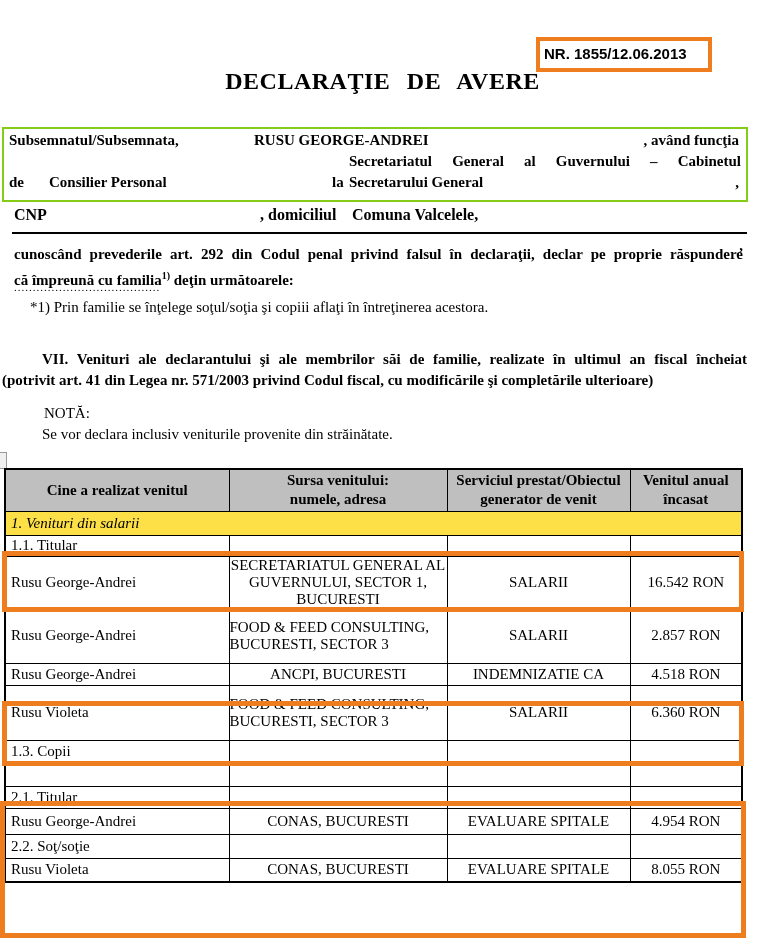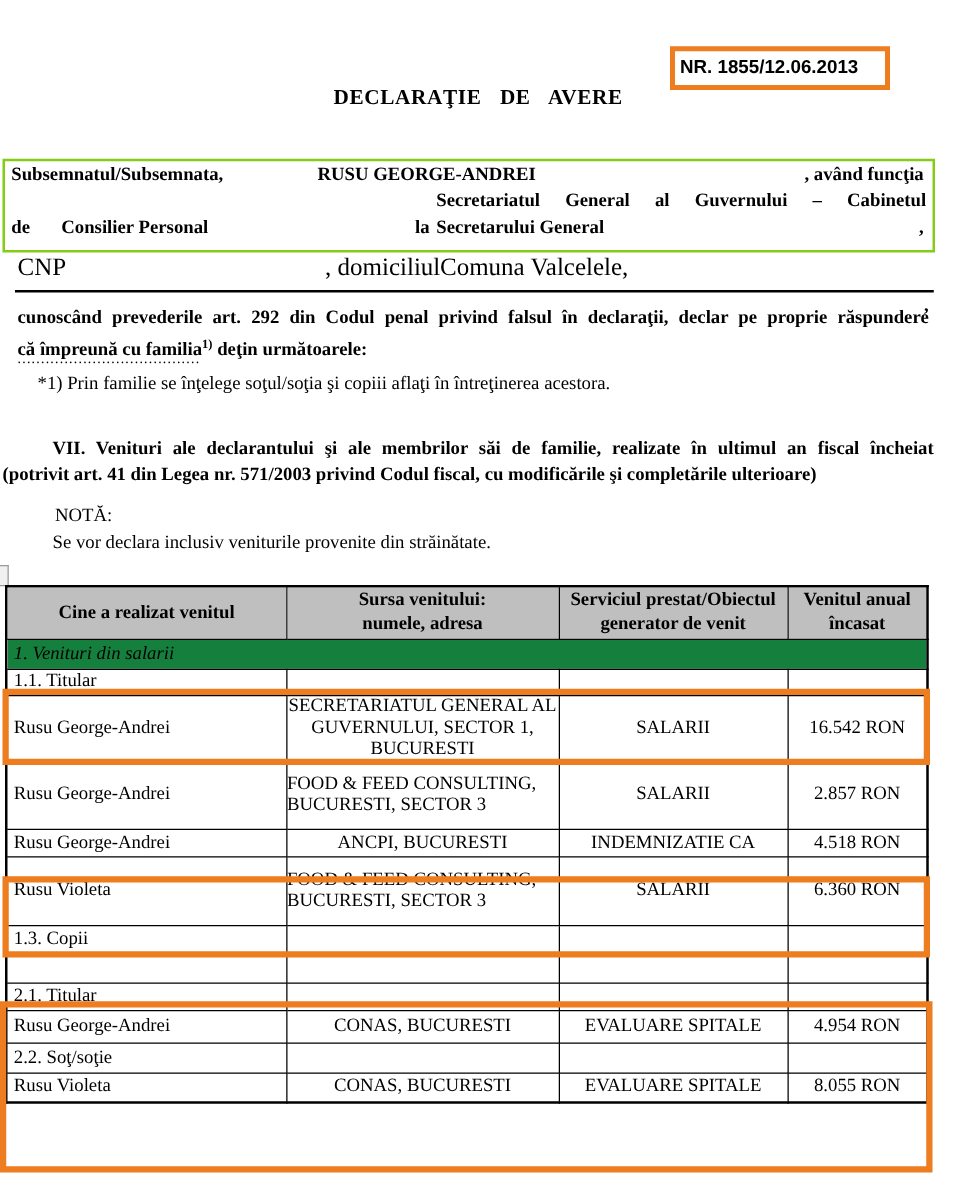--- a/index.html
+++ b/index.html
@@ -16,40 +16,40 @@
   .nr-box {
     position:absolute; top:37px; left:536px; width:176px; height:35px;
     border:4px solid #ED7D1F;
     font-family:"Liberation Sans", sans-serif;
     font-weight:bold; font-size:15px; line-height:26px;
     padding-left:4px; background:#fff; white-space:nowrap;
   }
   
   .doc-title {
     position:absolute; top:68px; left:0; right:0;
-    text-align:center; font-weight:bold; font-size:17px;
+    text-align:center; font-weight:bold; font-size:24px;
     word-spacing:10px; letter-spacing:0.5px;
   }
   
   .para-box {
     position:absolute; top:127px; left:2px; width:746px; height:75px;
     border:2px solid #84cc16; background:#fff;
     font-weight:bold; font-size:15px;
     padding:1px 5px;
   }
   .pline { position:relative; height:21px; line-height:21px; white-space:nowrap; }
   .abs { position:absolute; top:0; }
   .pline2 {
     margin-left:340px; text-align:justify; text-align-last:justify;
     word-spacing:4px; height:21px; line-height:21px;
   }
   
   .cnp-line {
     position:absolute; top:204px; left:14px; width:733px; height:21px;
-    font-weight:normal; font-size:20px; line-height:21px;
+    font-weight:bold; font-size:16px; line-height:21px;
   }
   
   .rule { position:absolute; top:200px; left:12px; width:735px; border-bottom:2px solid #000; height:34px; }
   .rule-comma { position:absolute; top:237px; right:22px; font-weight:bold; font-size:15px; }
   
   .oath { position:absolute; top:244px; left:14px; width:729px; font-weight:bold; font-size:15px; line-height:21px; }
   .just { text-align:justify; text-align-last:justify; }
   .oath sup { font-size:10px; }
   .dots { position:absolute; top:281px; left:14px; font-size:11px; letter-spacing:1px; color:#000; }
   .footnote { position:absolute; top:299px; left:30px; font-size:15px; }
@@ -59,21 +59,21 @@
   .nota-label { position:absolute; top:405px; left:44px; font-size:15px; }
   .nota-text { position:absolute; top:426px; left:42px; font-size:15px; }
   
   .artifact { position:absolute; top:452px; left:0; width:7px; height:17px; border:1px solid #999; border-left:none; background:#f0f0f0; }
   
   .tbl-wrap { position:absolute; top:468px; left:4px; width:737px; }
   table { border-collapse:collapse; table-layout:fixed; width:737px; font-size:15px; }
   th, td { border:1px solid #000; vertical-align:middle; line-height:17px; overflow:hidden; }
   table { border:2px solid #000; }
   thead th { background:#BFBFBF; font-weight:bold; text-align:center; white-space:pre-line; line-height:19px; }
-  td.section-cell { background:#15803d; font-style:italic; text-align:left; padding-left:5px; }
+  td.section-cell { background:#fde047; font-style:italic; text-align:left; padding-left:5px; }
   td.label-cell, td.who { text-align:left; padding-left:5px; }
   td.center { text-align:center; }
   td.left-cell { text-align:left; padding-left:0; }
   
   .hl { position:absolute; border:5px solid #ED7D1F; background:transparent; pointer-events:none; }
   .hl-row1 { top:551px; left:2px; width:742px; height:61px; }
   .hl-row2 { top:701px; left:2px; width:742px; height:65px; }
   .hl-sec2 { top:801px; left:0px; width:746px; height:137px; }
 </style>
 </head>

